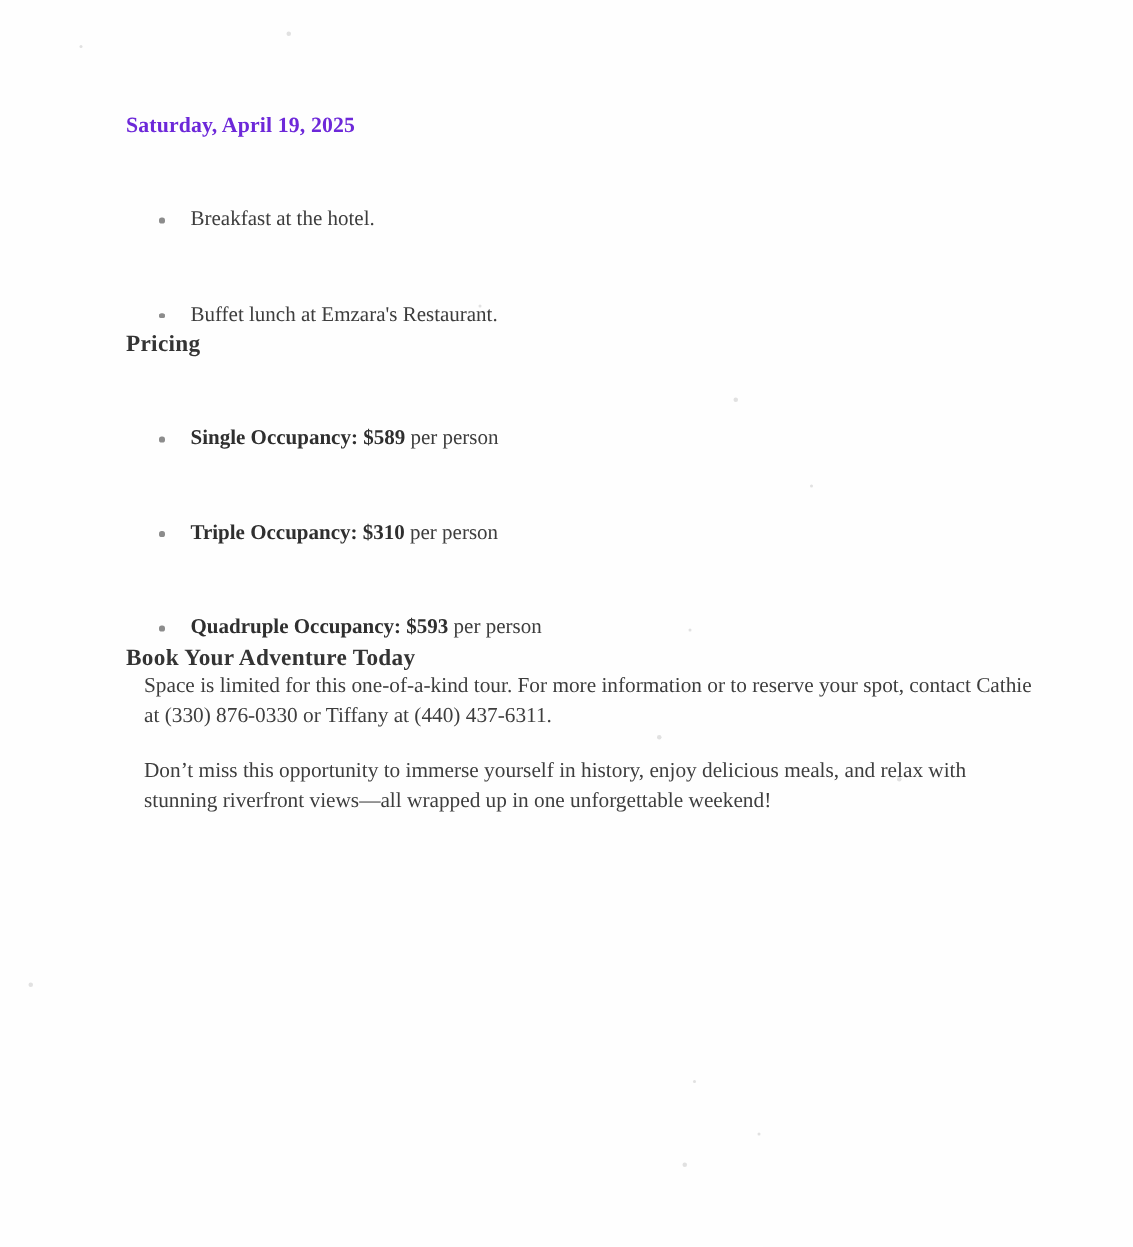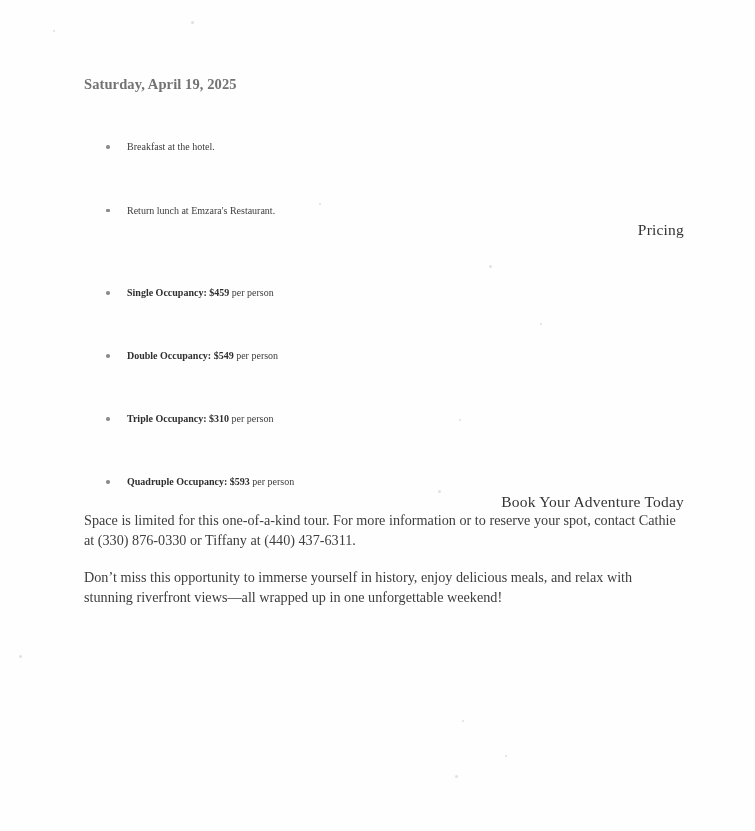--- a/index.html
+++ b/index.html
@@ -35,41 +35,40 @@
     left: 84px;
     top: 76px;
     width: 600px;
   }
 
   h2.date-heading {
     font-size: 14.5px;
     font-weight: bold;
     letter-spacing: .1px;
     margin: 0 0 14px 0;
-    color: #737373;
+    color: #6d28d9;
   }
 
   h2.section-heading {
     font-size: 15.5px;
-    font-weight: normal;
+    font-weight: bold;
     letter-spacing: .2px;
     margin: 0;
     color: #343434;
-    text-align: right;
   }
 
   ul.bullets {
     list-style: none;
     margin: 0;
     padding: 0;
   }
   ul.bullets > li {
     position: relative;
     padding-left: 43px;
-    font-size: 10px;
+    font-size: 14px;
     line-height: 19.5px;
     margin-bottom: 1px;
     color: #3d3d3d;
     margin-top: 44px;
   }
   ul.bullets > li .bullet-dot {
     position: absolute;
     left: 22px;
     top: 8px;
     width: 3.5px;
@@ -89,21 +88,21 @@
   .price-label {
     font-weight: bold;
     color: #2f2f2f;
   }
 
   .book-heading { margin-top: 27px; margin-bottom: 19px; }
 
   p.body-para {
     font-size: 14.2px;
     line-height: 19.5px;
-    margin: 0 0 18px 0;
+    margin: 0 0 18px 12px;
     color: #3d3d3d;
     width: 596px;
   }
   p.body-para:last-child { margin-bottom: 0; }
 </style>
 </head>
 <body>
 
 <div class="page">
 
@@ -127,34 +126,30 @@
     <ul class="bullets itin-list">
       <li>
         <span class="bullet-dot"></span>
         <span>Breakfast at the hotel.</span>
       </li>
       <li>
         <span class="bullet-dot"></span>
       </li>
       <li>
         <span class="bullet-dot"></span>
-        <span>Return lunch at Emzara's Restaurant.</span>
+        <span>Buffet lunch at Emzara's Restaurant.</span>
       </li>
     </ul>
 
     <h2 class="section-heading pricing-heading">Pricing</h2>
 
     <ul class="bullets price-list">
       <li>
         <span class="bullet-dot"></span>
-        <span class="price-label">Single Occupancy: $459</span><span> per person</span>
-      </li>
-      <li>
-        <span class="bullet-dot"></span>
-        <span class="price-label">Double Occupancy: $549</span><span> per person</span>
+        <span class="price-label">Single Occupancy: $589</span><span> per person</span>
       </li>
       <li>
         <span class="bullet-dot"></span>
         <span class="price-label">Triple Occupancy: $310</span><span> per person</span>
       </li>
       <li>
         <span class="bullet-dot"></span>
         <span class="price-label">Quadruple Occupancy: $593</span><span> per person</span>
       </li>
     </ul>

